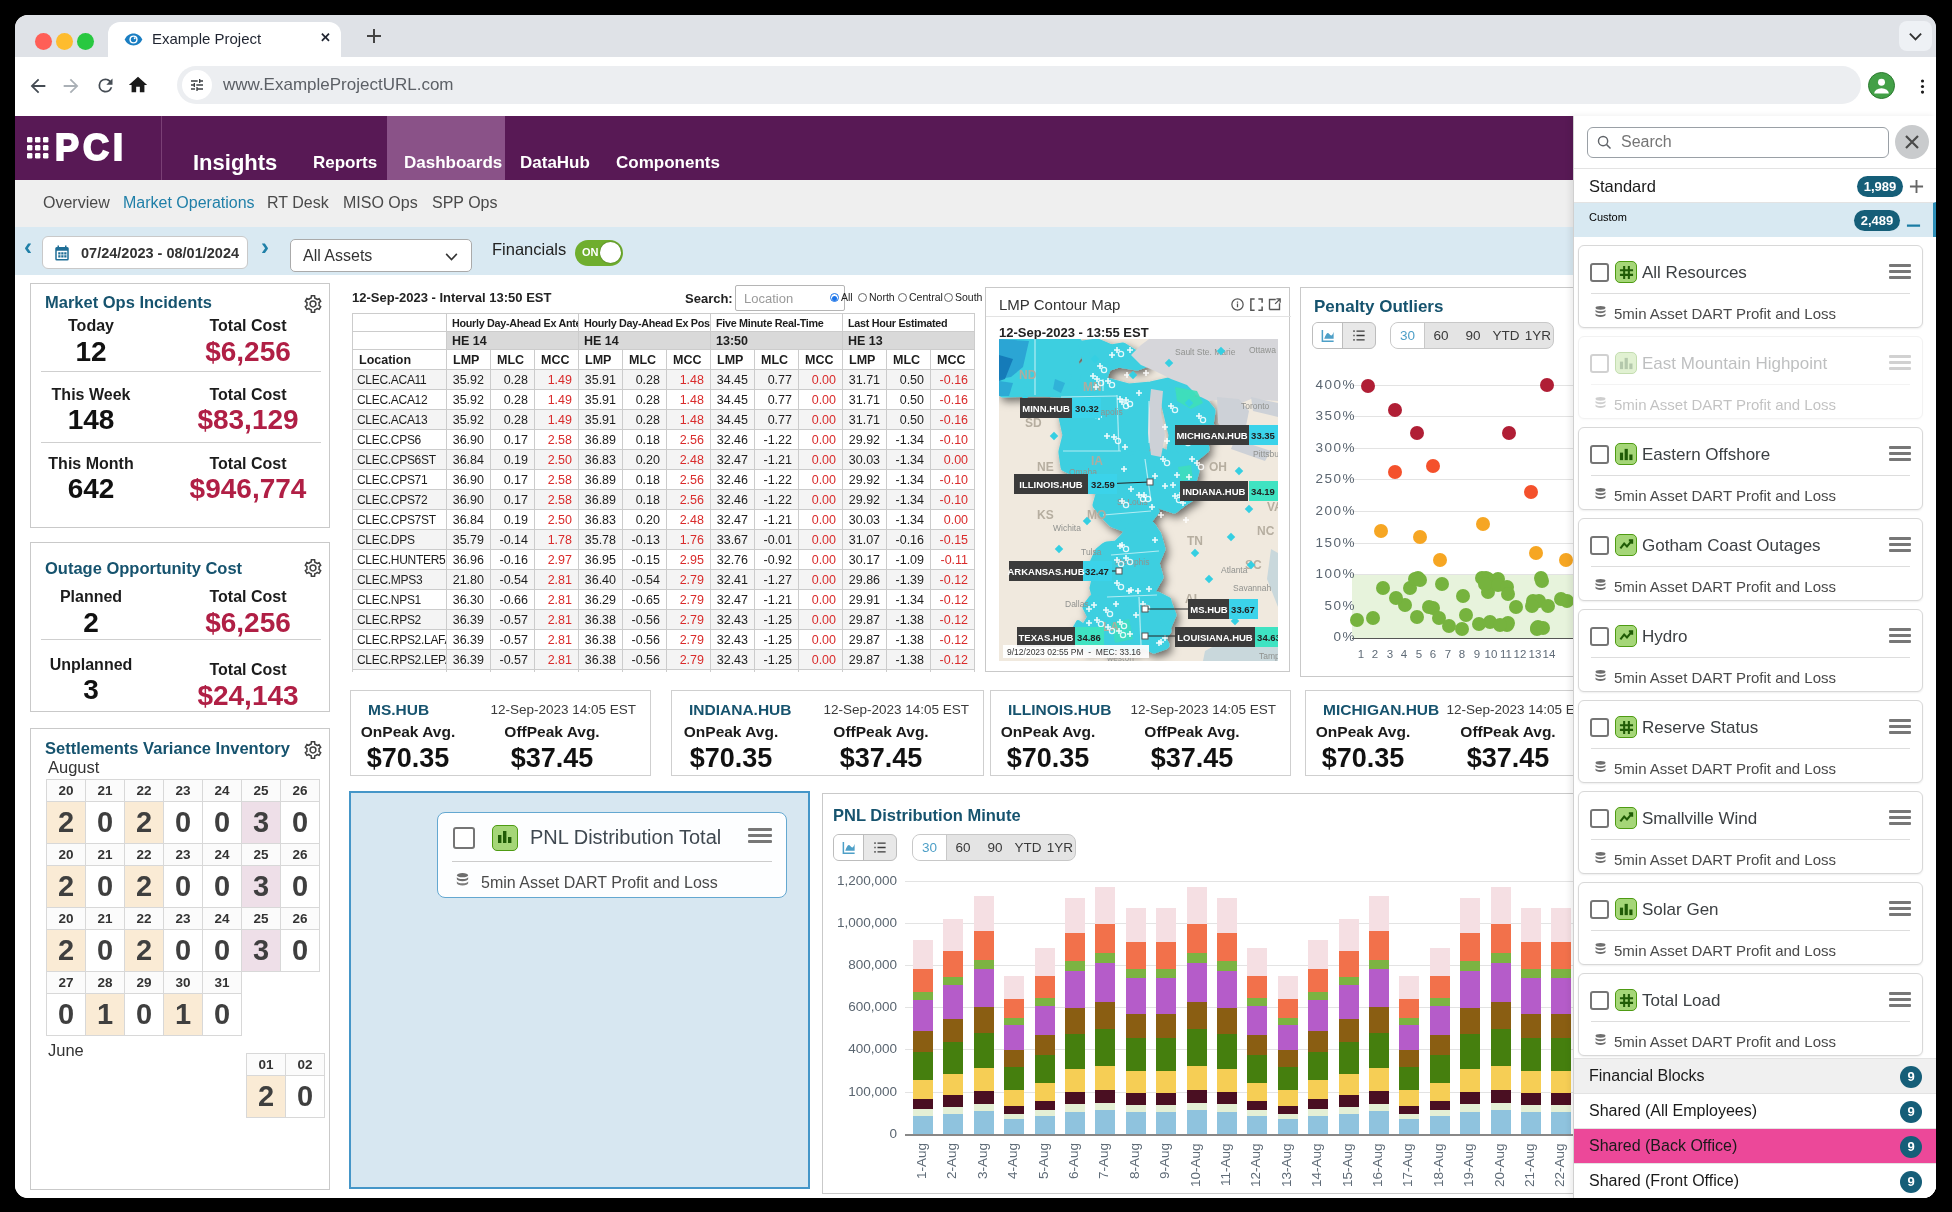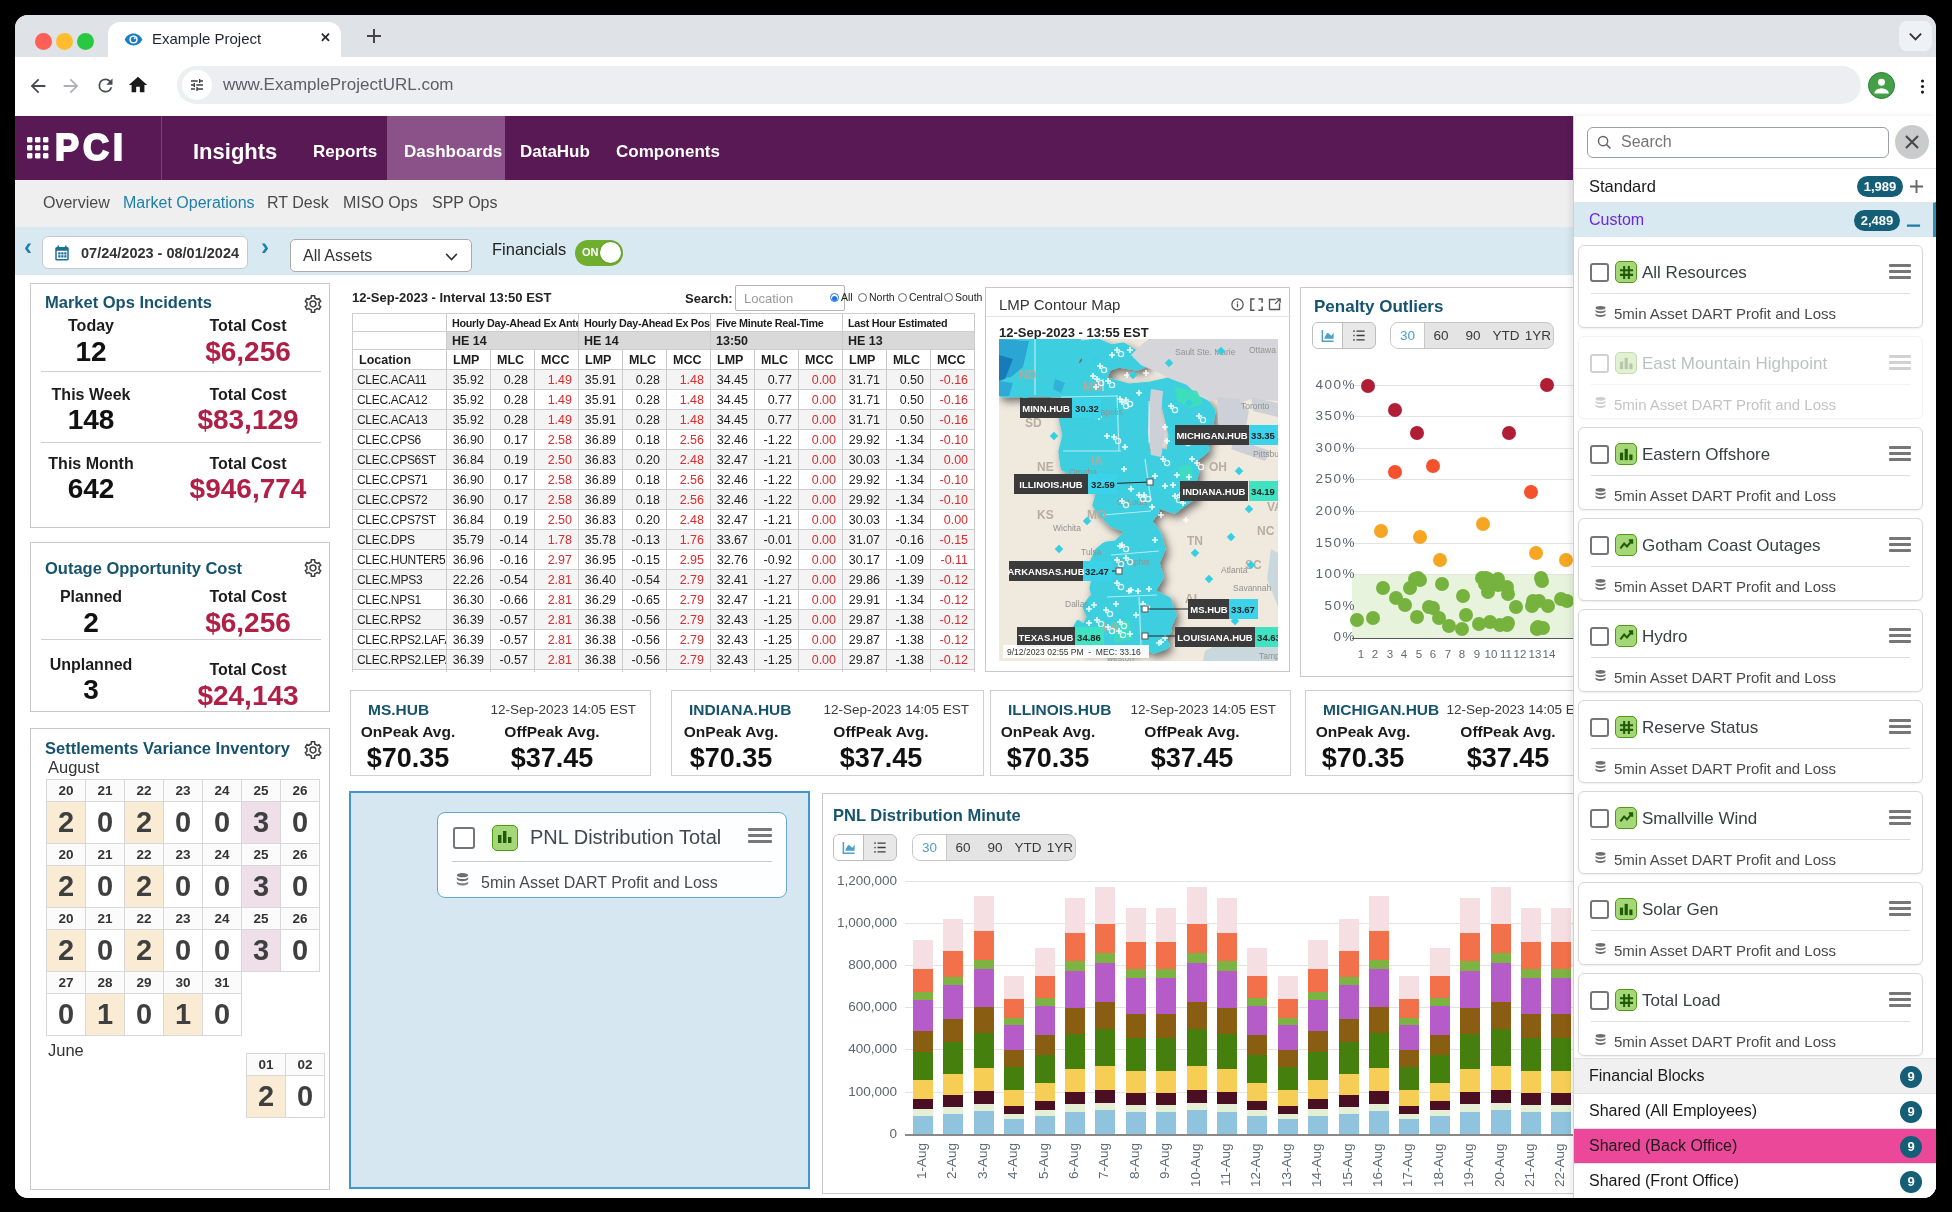--- a/index.html
+++ b/index.html
@@ -9,21 +9,21 @@
 #tabstrip{position:absolute;left:0;top:0;width:100%;height:42px;background:#dfe2e7;}
 .tl{position:absolute;top:18px;width:17px;height:17px;border-radius:50%;}
 #tab{position:absolute;left:93px;top:7px;width:233px;height:35px;background:#fff;border-radius:12px 12px 0 0;}
 #toolbar{position:absolute;left:0;top:42px;width:100%;height:59px;background:#fff;}
 #addrbar{position:absolute;left:162px;top:9px;width:1684px;height:38px;border-radius:19px;background:#eceef1;}
 
 #phead{position:absolute;left:0;top:101px;width:100%;height:64px;background:#581955;}
 #subnav{position:absolute;left:0;top:165px;width:100%;height:47px;background:#efefef;}
 #fbar{position:absolute;left:0;top:212px;width:100%;height:48px;background:#d9e9f2;}
 #content{position:absolute;left:0;top:260px;width:100%;height:923px;background:#fff;}
-.navitem{position:absolute;top:4px;height:64px;line-height:64px;color:#fff;font-size:17px;font-weight:bold;text-align:right;}
+.navitem{position:absolute;top:15px;height:64px;line-height:64px;color:#fff;font-size:17px;font-weight:bold;text-align:right;}
 .card{position:absolute;background:#fff;border:1px solid #c9c9c9;}
 .ctitle{color:#16536e;font-weight:bold;font-size:16.5px;}
 
 .gear{position:absolute;width:20px;height:20px;}
 .biglbl{font-size:16px;font-weight:bold;color:#1c1c1c;text-align:center;}
 .bigval{font-size:28px;font-weight:bold;color:#111;text-align:center;}
 .bigval.crim{color:#b01f45;}
 .hr{position:absolute;height:1px;background:#cfcfcf;}
 
 #lmptbl{border-collapse:collapse;table-layout:fixed;width:622px;}
@@ -531,21 +531,21 @@
               <td class="num red">2.95</td>
               <td class="num ">32.76</td>
               <td class="num ">-0.92</td>
               <td class="num red">0.00</td>
               <td class="num ">30.17</td>
               <td class="num ">-1.09</td>
               <td class="num red">-0.11</td>
             </tr>
             <tr class="odd">
               <td class="loc">CLEC.MPS3</td>
-              <td class="num ">22.26</td>
+              <td class="num ">21.80</td>
               <td class="num ">-0.54</td>
               <td class="num red">2.81</td>
               <td class="num ">36.40</td>
               <td class="num ">-0.54</td>
               <td class="num red">2.79</td>
               <td class="num ">32.41</td>
               <td class="num ">-1.27</td>
               <td class="num red">0.00</td>
               <td class="num ">29.86</td>
               <td class="num ">-1.39</td>
@@ -1431,21 +1431,21 @@
         </svg>
   </div>
   <div class="srow" style="top:52px;background:#fff;height:34px;">
     <span class="txt" style="font-size:16.5px;">Standard</span>
     <div class="pill" style="right:33px;top:7px;width:46px;height:21px;line-height:21px;">1,989</div>
     <svg style="position:absolute;right:12px;top:10px" width="15" height="15" viewBox="0 0 16 16">
           <path d="M8 1v14M1 8h14" stroke="#666" stroke-width="2"></path>
         </svg>
   </div>
   <div class="srow" style="top:86px;background:#d8e9f2;height:35px;border-right:3px solid #2e8fb8;">
-    <span class="txt" style="font-size:16px;color:#6d28d9;">Custom</span>
+    <span class="txt" style="font-size:11px;color:#000000;">Custom</span>
     <div class="pill" style="right:33px;top:7px;width:46px;height:21px;line-height:21px;">2,489</div>
     <svg style="position:absolute;right:12px;top:15px" width="15" height="15" viewBox="0 0 16 16">
           <path d="M1 8h14" stroke="#1b7ca4" stroke-width="2.4"></path>
         </svg>
   </div>
 
   <div class="wcard" style="top:129px;">
     <div class="cb"></div>
     <div class="ic"><svg width="15" height="15" viewBox="0 0 16 16" style="margin:2.5px 0 0 2.5px">
             <g stroke="#205c06" stroke-width="2.2">

